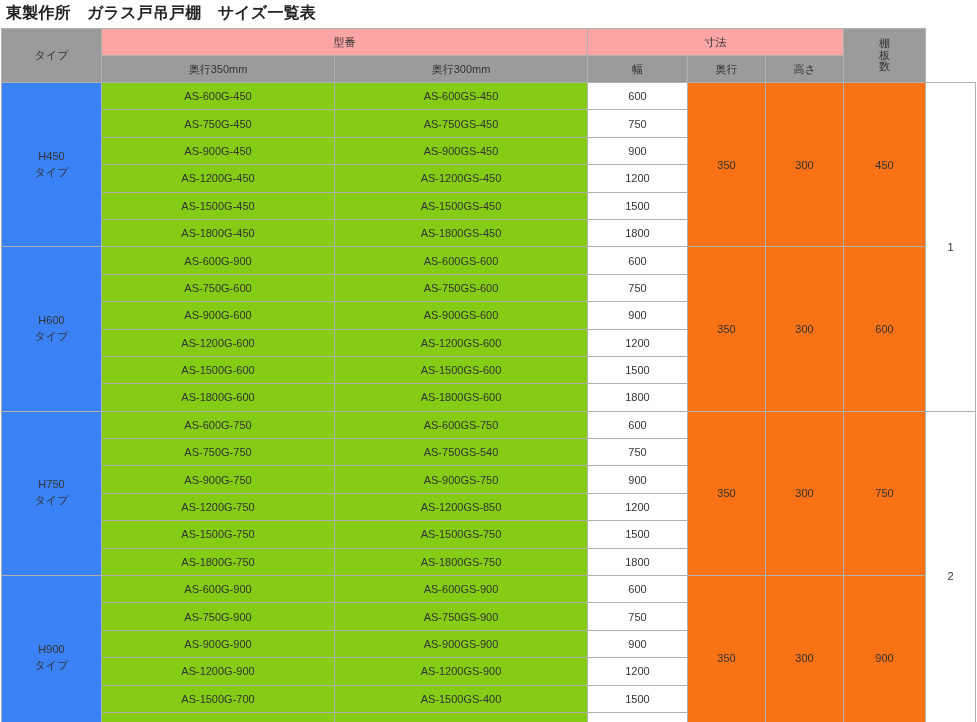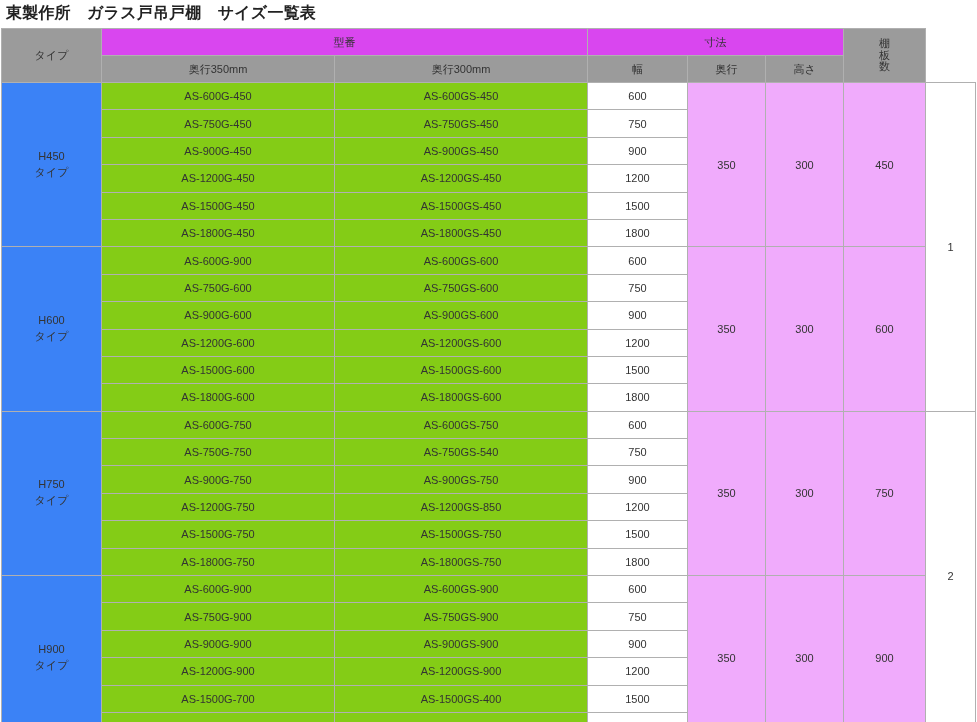--- a/index.html
+++ b/index.html
@@ -38,21 +38,21 @@
     border: 1px solid #b0b0b0;
     font-size: 11px;
     font-weight: normal;
     text-align: center;
     vertical-align: middle;
     color: #333333;
     padding: 0;
   }
   
   .hdr {
-    background: #d946ef;
+    background: #fca5a5;
     color: #ffffff;
     font-size: 12px;
     height: 26px;
   }
   .hdr-sub {
     background: #9b9b9b;
     color: #ffffff;
     font-size: 11.5px;
     height: 26px;
     margin-top: 44px;
@@ -85,21 +85,21 @@
   }
   td.type-cell {
     background: #3b82f6;
     font-size: 12px;
     line-height: 1.45;
   }
   td.type-cell span {
     display: block;
   }
   td.dim-cell {
-    background: #f0abfc;
+    background: #f97316;
     font-size: 11.5px;
   }
   td.shelf-cell {
     background: #ffffff;
     font-size: 11.5px;
   }
   
   col.c-type { width: 100px; }
   col.c-m350 { width: 233px; }
   col.c-m300 { width: 253px; }

